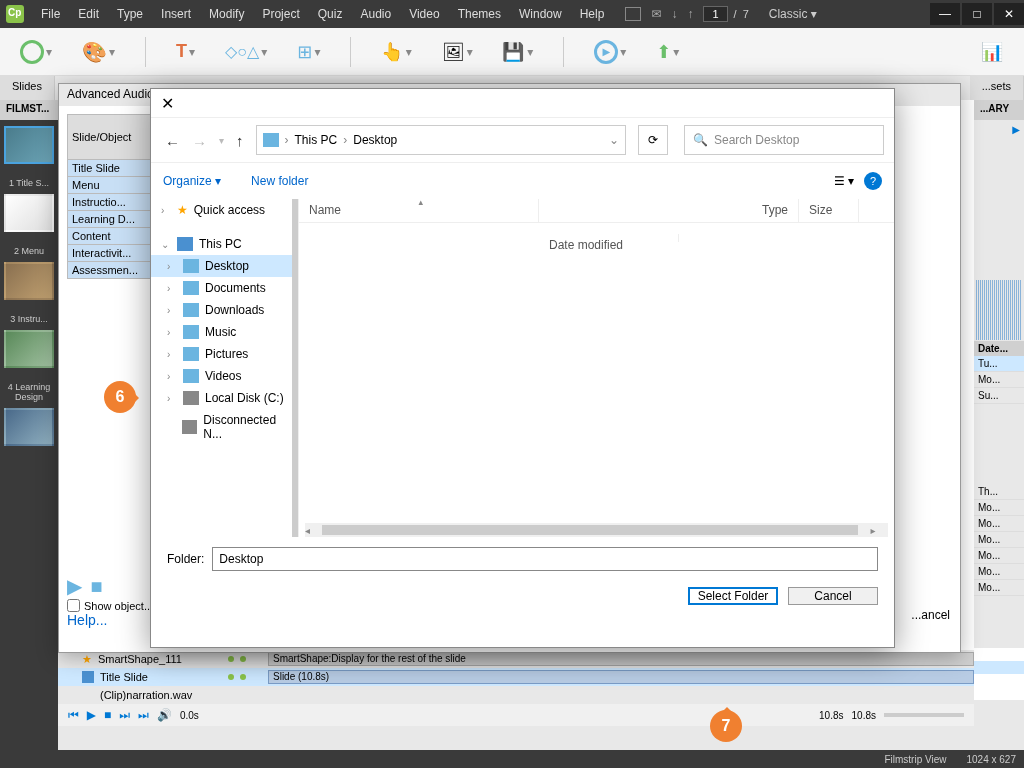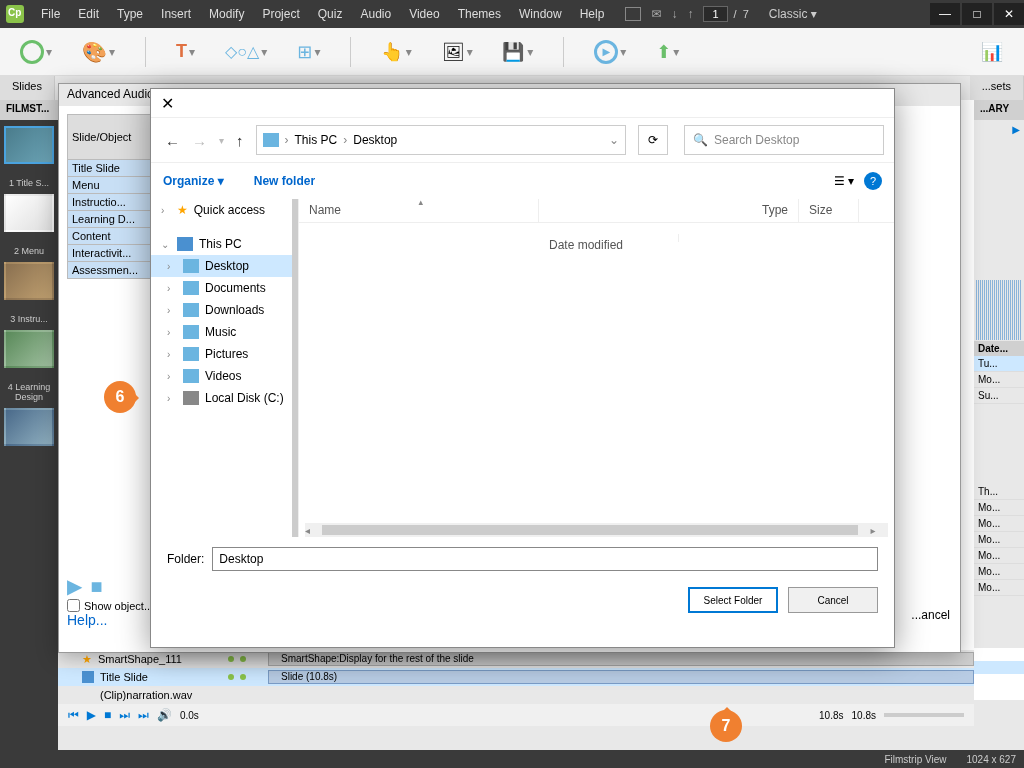--- a/index.html
+++ b/index.html
@@ -30,21 +30,21 @@
 .statusbar { position:absolute; bottom:0; left:0; right:0; height:18px; background:#3a3a3a; color:#ccc; font-size:10px; display:flex; justify-content:flex-end; align-items:center; padding-right:8px; gap:20px; }
 .rightpanel { position:absolute; right:0; top:120px; width:50px; bottom:18px; background:#e8e8e8; overflow:hidden; font-size:10px; }
 .rightpanel .hdr { background:#d0d0d0; padding:2px 4px; font-weight:bold; }
 .rightpanel .row { padding:2px 4px; border-bottom:1px solid #ddd; }
 .bottompanel { position:absolute; left:58px; right:50px; bottom:18px; height:100px; background:#e8e8e8; overflow:hidden; }
 .timeline-row { display:flex; height:18px; align-items:center; font-size:11px; }
 .tl-label { width:170px; padding-left:24px; display:flex; align-items:center; gap:6px; }
 .tl-star { color:#ffa500; }
 .tl-dots { width:40px; display:flex; gap:6px; }
 .tl-dot { width:6px; height:6px; border-radius:3px; background:#8bc34a; }
-.tl-bar { flex:1; height:14px; background:#b8cce4; border:1px solid #7a9cc6; font-size:10px; padding:0 12px; overflow:hidden; }
+.tl-bar { flex:1; height:14px; background:#b8cce4; border:1px solid #7a9cc6; font-size:10px; padding:0 4px; overflow:hidden; }
 .tl-bar.gray { background:#d0d0d0; border-color:#aaa; }
 .playbar { height:22px; background:#f0f0f0; display:flex; align-items:center; gap:8px; padding:0 10px; font-size:10px; }
 .playbar .ic { color:#0078d4; font-size:12px; }
 .audio-dlg { position:absolute; left:58px; top:83px; width:903px; height:570px; background:#fff; border:1px solid #999; box-shadow:0 4px 20px rgba(0,0,0,.3); }
 .audio-title { height:22px; background:#e8e8e8; font-size:12px; padding:3px 8px; }
 .audio-body { padding:8px; }
 .slideobj-tbl { width:90px; font-size:11px; }
 .slideobj-tbl .hdr { background:#ddd; padding:16px 4px; border:1px solid #bbb; }
 .slideobj-tbl .row { background:#c8dff5; padding:2px 4px; border:1px solid #bbb; border-top:none; }
 .help-link { color:#0066cc; font-size:14px; position:absolute; left:8px; bottom:24px; }
@@ -56,21 +56,21 @@
 .file-nav { height:46px; border-top:1px solid #eee; border-bottom:1px solid #eee; display:flex; align-items:center; padding:0 10px; gap:8px; }
 .nav-arrows { display:flex; gap:4px; align-items:center; }
 .nav-arrow { font-size:15px; color:#333; padding:4px; }
 .nav-arrow.dim { color:#bbb; }
 .breadcrumb { flex:1; height:30px; border:1px solid #ccc; display:flex; align-items:center; padding:0 6px; gap:6px; font-size:12px; }
 .bc-icon { width:16px; height:14px; background:#6bb5e0; }
 .bc-sep { color:#888; }
 .refresh { width:30px; height:30px; border:1px solid #ccc; display:flex; align-items:center; justify-content:center; margin-left:4px; }
 .searchbox { width:200px; height:30px; border:1px solid #ccc; display:flex; align-items:center; padding:0 8px; gap:6px; color:#888; margin-left:8px; }
 .file-toolbar { height:36px; display:flex; align-items:center; padding:0 12px; gap:30px; font-size:12px; }
-.orglink { color:#0066cc;font-weight:bold; }
+.orglink { color:#0066cc; }
 .file-toolbar-right { margin-left:auto; display:flex; gap:10px; align-items:center; }
 .viewbtn { display:flex; gap:2px; }
 .helpbtn { width:18px; height:18px; border-radius:9px; background:#0078d4; color:#fff; font-size:11px; display:flex; align-items:center; justify-content:center; }
 .file-body { display:flex; height:338px; }
 .tree { width:148px; border-right:1px solid #eee; overflow:hidden; position:relative; }
 .tree-scroll { width:6px; background:#ccc; position:absolute; right:0; top:0; bottom:0; }
 .tree-item { display:flex; align-items:center; gap:6px; padding:4px 6px 4px 10px; font-size:12px; }
 .tree-item.l1 { padding-left:16px; }
 .tree-item.sel { background:#cde8ff; }
 .tree-chev { width:10px; color:#888; font-size:10px; }
@@ -85,21 +85,21 @@
 .file-col.date { width:140px;margin-top:35px; }
 .file-col.type { width:120px;text-align:right; }
 .file-col.size { width:60px; }
 .sort-ind { position:absolute; left:50%; top:-2px; font-size:9px; color:#888; }
 .file-hscroll { position:absolute; bottom:0; left:6px; right:6px; height:14px; background:#f0f0f0; display:flex; align-items:center; }
 .file-hscroll .bar { height:10px; background:#ccc; width:92%; margin:0 12px; }
 .file-hscroll .arr { font-size:10px; color:#888; }
 .folder-row { display:flex; align-items:center; padding:10px 16px; gap:8px; font-size:12px; }
 .folder-input { flex:1; height:24px; border:1px solid #888; padding:0 6px; font-size:12px; }
 .btn-row { display:flex; justify-content:flex-end; gap:10px; padding:6px 16px 12px; }
-.btn { height:26px; min-width:90px; border:1px solid #999; background:#f0f0f0; font-size:10px; display:flex; align-items:center; justify-content:center; }
+.btn { height:18px; min-width:90px; border:1px solid #999; background:#f0f0f0; font-size:12px; display:flex; align-items:center; justify-content:center; }
 .btn.primary { border:2px solid #0078d4; background:#fff; }
 .callout { position:absolute; width:32px; height:32px; border-radius:16px; background:#f08030; color:#fff; font-size:16px; font-weight:bold; display:flex; align-items:center; justify-content:center; z-index:200; }
 .callout.c6 { left:104px; top:381px; }
 .callout.c6::after { content:""; position:absolute; right:-10px; top:10px; border:7px solid transparent; border-left-color:#f08030; }
 .callout.c7 { left:710px; top:710px; }
 .callout.c7::before { content:""; position:absolute; top:-10px; left:10px; border:7px solid transparent; border-bottom-color:#f08030; }
 .rtbl { position:absolute; right:0; top:648px; width:270px; font-size:10px; background:#fff; }
 .rtbl .r { display:flex; padding:1px 4px; }
 .rtbl .r.sel { background:#cde8ff; }
 .rtbl .c1 { width:110px; display:flex; gap:4px; }
@@ -444,20 +444,25 @@
       <div class="tree-item l1">
           <span class="tree-chev">›</span>
           <span class="tree-icon blue"></span>
           <span>Videos</span>
         </div>
       <div class="tree-item l1">
           <span class="tree-chev">›</span>
           <span class="tree-icon disk"></span>
           <span>Local Disk (C:)</span>
         </div>
+      <div class="tree-item l1">
+          <span class="tree-chev"></span>
+          <span class="tree-icon disk"></span>
+          <span>Disconnected N...</span>
+        </div>
       <div class="tree-scroll"></div>
     </div>
     <div class="file-list">
       <div class="file-cols">
         <div class="file-col name"><span class="sort-ind">▴</span><span>Name</span></div>
         <div class="file-col date">Date modified</div>
         <div class="file-col type">Type</div>
         <div class="file-col size">Size</div>
       </div>
       <div class="file-hscroll">

